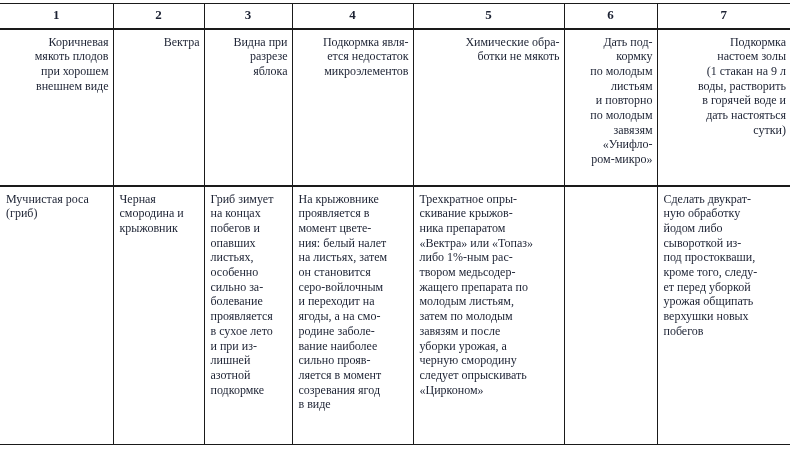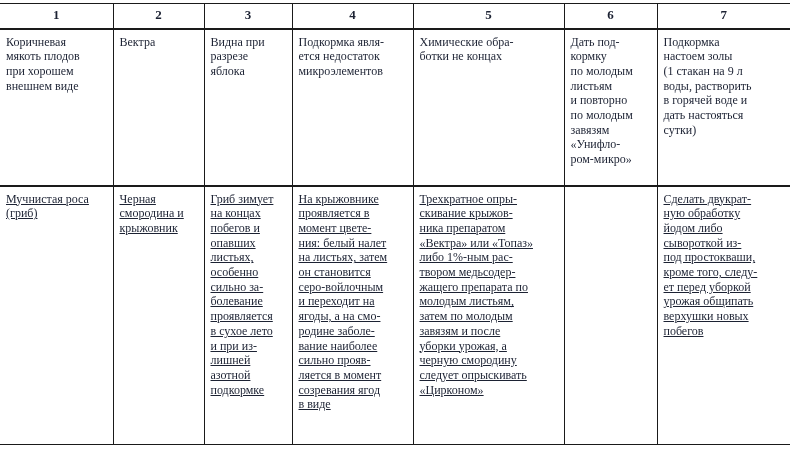--- a/index.html
+++ b/index.html
@@ -43,25 +43,25 @@
     white-space: pre-line;
     overflow: hidden;
   }
   table.doc-table th:not(:last-child),
   table.doc-table td:not(:last-child) {
     border-right: 1px solid #1a1a1a;
   }
   tr.data-row-1 td {
     height: 157px;
     border-bottom: 2px solid #1a1a1a;
+    text-align: right;
   }
   tr.data-row-2 td {
     height: 259px;
     border-bottom: 1px solid #1a1a1a;
-    text-decoration: underline;
   }
   td.cell-plant {
     padding-left: 9px;
   }
 </style>
 </head>
 <body>
 
 <div class="page">
   <table class="doc-table">
@@ -92,21 +92,21 @@
 при хорошем
 внешнем виде</td>
         <td class="cell-plant">Вектра</td>
         <td>Видна при
 разрезе
 яблока</td>
         <td>Подкормка явля-
 ется недостаток
 микроэлементов</td>
         <td>Химические обра-
-ботки не концах</td>
+ботки не мякоть</td>
         <td>Дать под-
 кормку
 по молодым
 листьям
 и повторно
 по молодым
 завязям
 «Унифло-
 ром-микро»</td>
         <td>Подкормка

